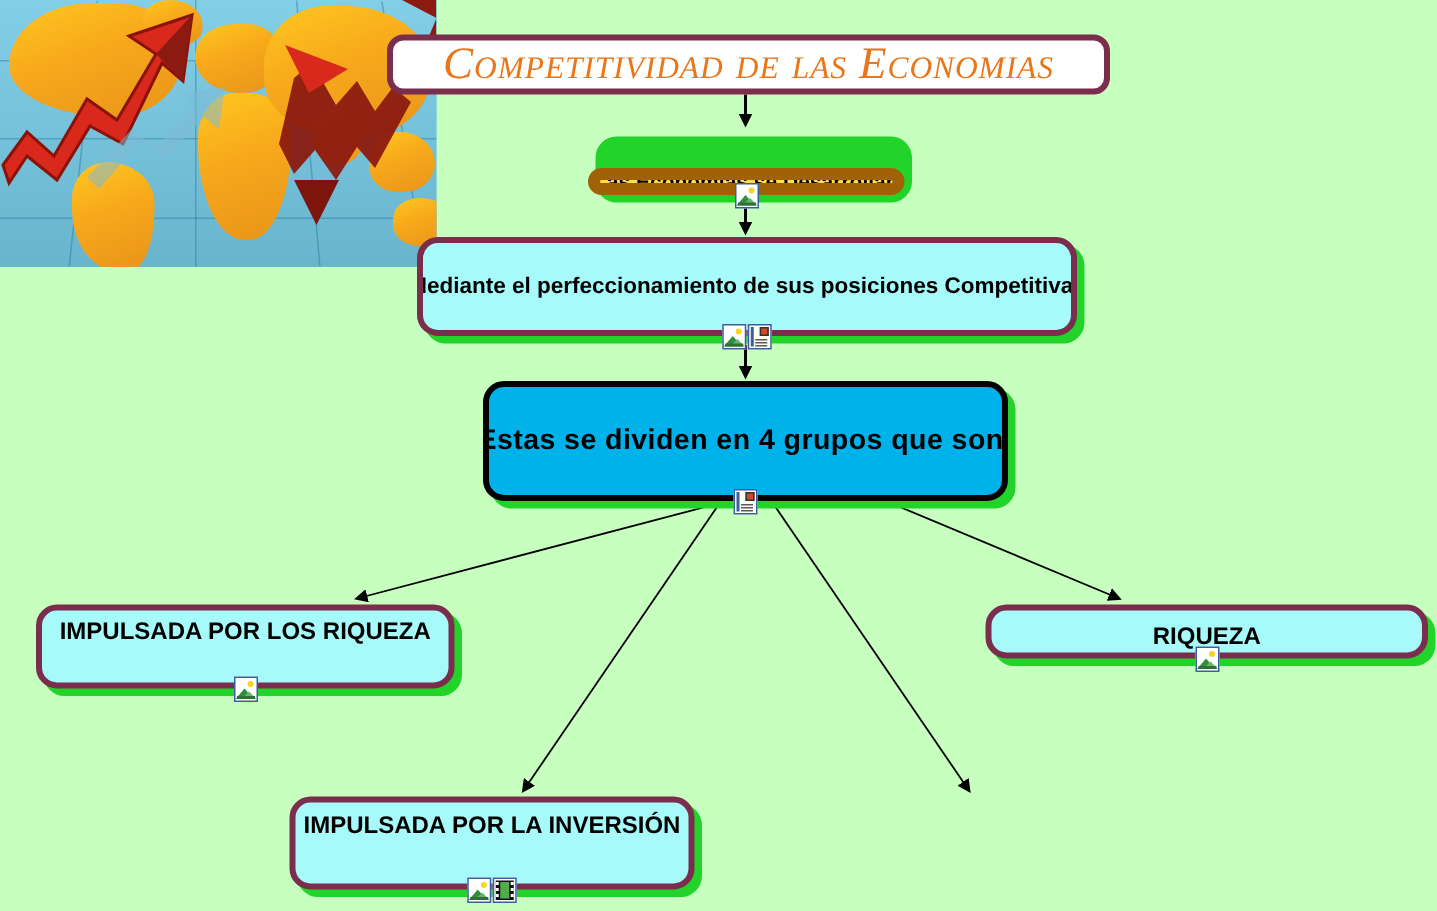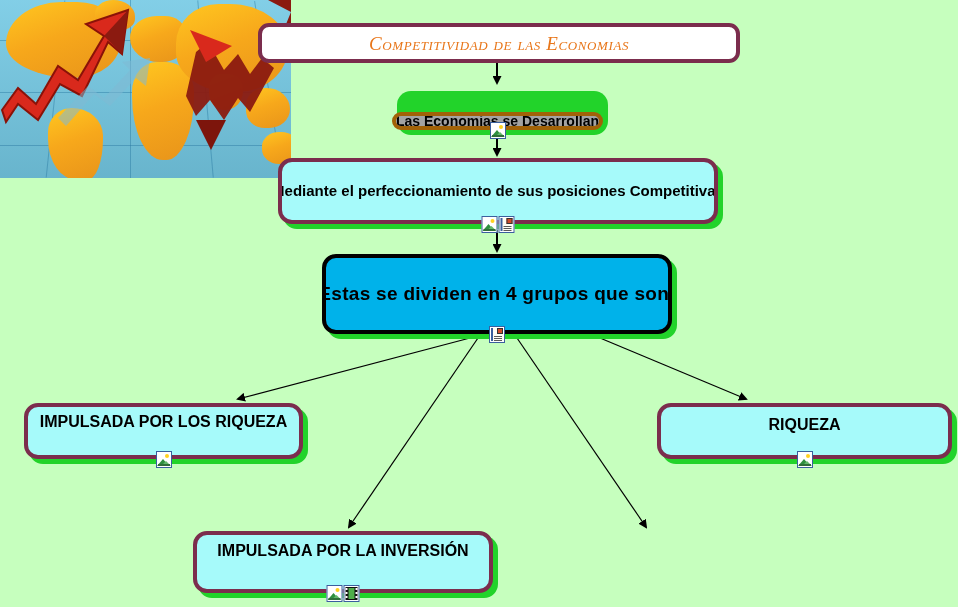--- a/index.html
+++ b/index.html
@@ -74,21 +74,21 @@
     box-sizing: border-box;
     display: flex;
     align-items: center;
     justify-content: center;
     z-index: 6;
   }
   .title-text {
     font-family: "Liberation Serif", serif;
     font-style: italic;
     font-weight: normal;
-    font-size: 19px;
+    font-size: 30px;
     color: #e8761a;
     font-variant: small-caps;
     letter-spacing: 0.6px;
     white-space: nowrap;
     line-height: 1;
   }
 
   
   .node {
     position: absolute;
@@ -123,22 +123,22 @@
     padding: 0 10px;
     white-space: nowrap;
   }
 
   
   .skin-maroon .body {
     background: #a6fafa;
     border: 4px solid #7b2d4d;
   }
   .skin-green .body {
-    background: #a3a3a3;
-    border: 4px solid #a16207;
+    background: #fde047;
+    border: 8px solid #a16207;
     margin-top: 26px;
   }
   .skin-black .body {
     background: #00b2ea;
     border: 4px solid #000000;
   }
 
   
   #node-desarrollan {
     left: 392px; top: 86px; width: 211px; height: 44px;
@@ -158,27 +158,27 @@
   #node-grupos .body { align-items: center; }
   #node-grupos .label { font-size: 19px; letter-spacing: 0.3px; }
 
   #node-factores {
     left: 24px; top: 403px; width: 279px; height: 56px;
   }
   #node-factores .body { align-items: flex-start; }
   #node-factores .label { font-size: 16px; padding-top: 6px; }
 
   #node-riqueza {
-    left: 657px; top: 403px; width: 295px; height: 56px;
+    left: 657px; top: 403px; width: 295px; height: 36px;
   }
   #node-riqueza .body { align-items: flex-start; }
   #node-riqueza .label { font-size: 16px; padding-top: 9px; }
 
   #node-inversion {
-    left: 193px; top: 531px; width: 300px; height: 62px;
+    left: 193px; top: 531px; width: 270px; height: 62px;
   }
   #node-inversion .body { align-items: flex-start; }
   #node-inversion .label { font-size: 16px; padding-top: 7px; }
 
   #node-innovacion {
     left: 526px; top: 531px; width: 285px; height: 62px;
   }
   #node-innovacion .body { align-items: flex-start; }
   #node-innovacion .label { font-size: 16px; padding-top: 7px; }
 

